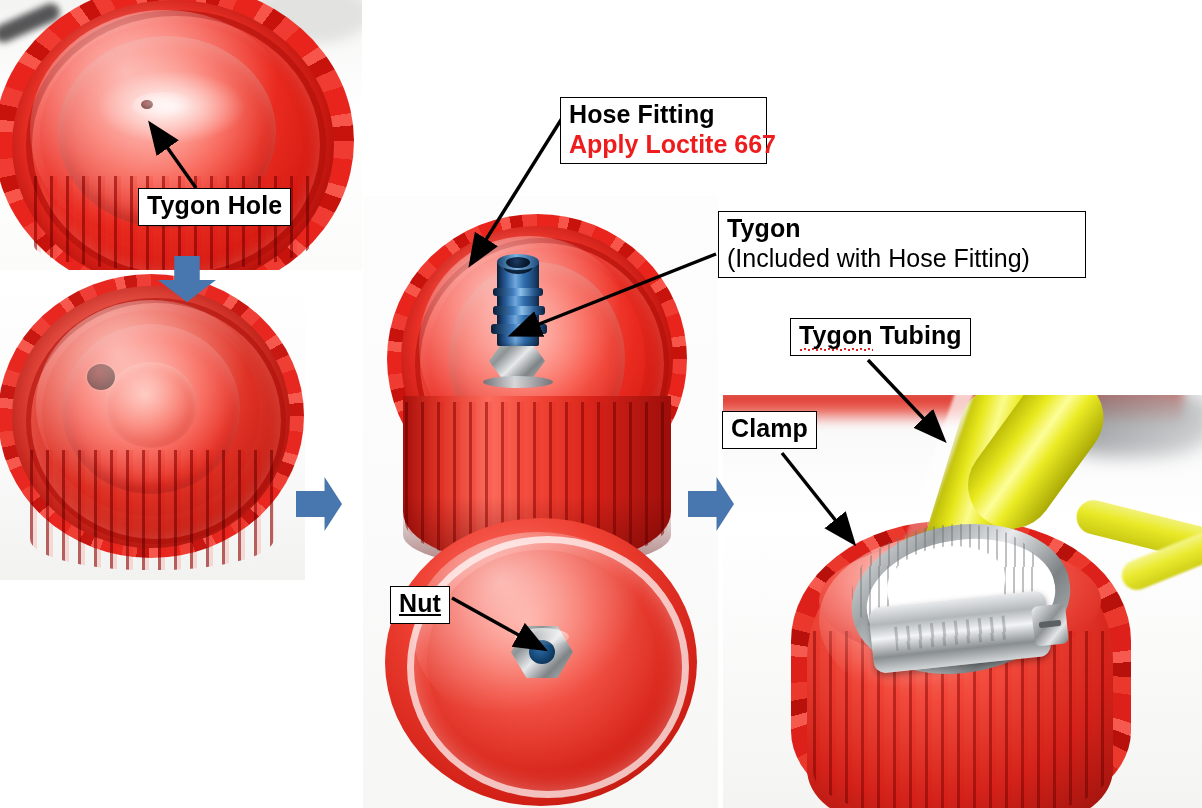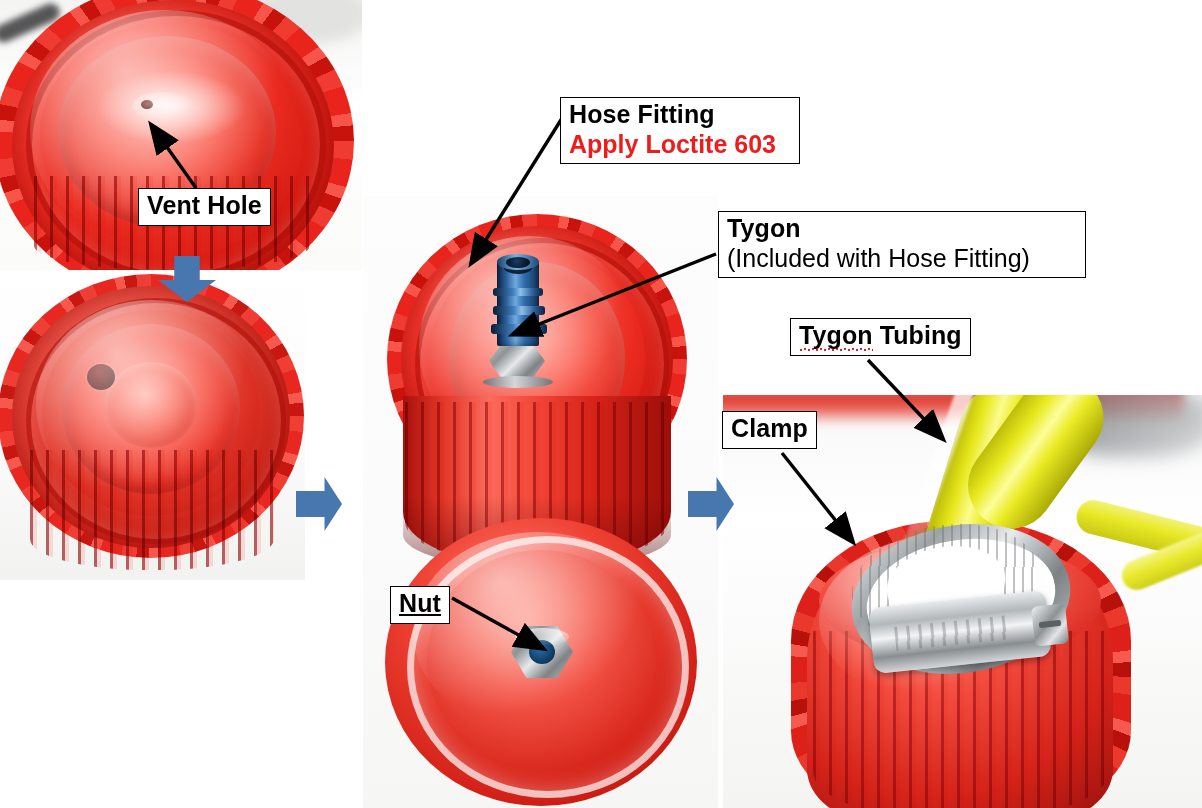--- a/index.html
+++ b/index.html
@@ -304,26 +304,26 @@
     </defs>
     <line x1="196" y1="188" x2="152" y2="126" stroke="#000" stroke-width="3.4" marker-end="url(#ah)"></line>
     <line x1="574" y1="99" x2="472" y2="262" stroke="#000" stroke-width="3.4" marker-end="url(#ah)"></line>
     <line x1="716" y1="254" x2="514" y2="334" stroke="#000" stroke-width="3.4" marker-end="url(#ah)"></line>
     <line x1="868" y1="360" x2="942" y2="438" stroke="#000" stroke-width="3.4" marker-end="url(#ah)"></line>
     <line x1="782" y1="453" x2="852" y2="541" stroke="#000" stroke-width="3.4" marker-end="url(#ah)"></line>
     <line x1="452" y1="598" x2="542" y2="648" stroke="#000" stroke-width="3.4" marker-end="url(#ah)"></line>
   </svg>
 
   <div class="label" style="left:138px;top:188px;">
-    <div class="l1">Vent Hole</div>
-  </div>
-
-  <div class="label" style="left:560px;top:97px;width:240px;">
+    <div class="l1">Tygon Hole</div>
+  </div>
+
+  <div class="label" style="left:560px;top:97px;width:207px;">
     <div class="l1">Hose Fitting</div>
-    <div class="l2 red">Apply Loctite 603</div>
+    <div class="l2 red">Apply Loctite 667</div>
   </div>
 
   <div class="label" style="left:718px;top:211px;width:368px;">
     <div class="l1">Tygon</div>
     <div class="l2">(Included with Hose Fitting)</div>
   </div>
 
   <div class="label" style="left:790px;top:318px;">
     <div class="l1"><span class="spell">Tygon</span>&nbsp;<span>Tubing</span></div>
   </div>

